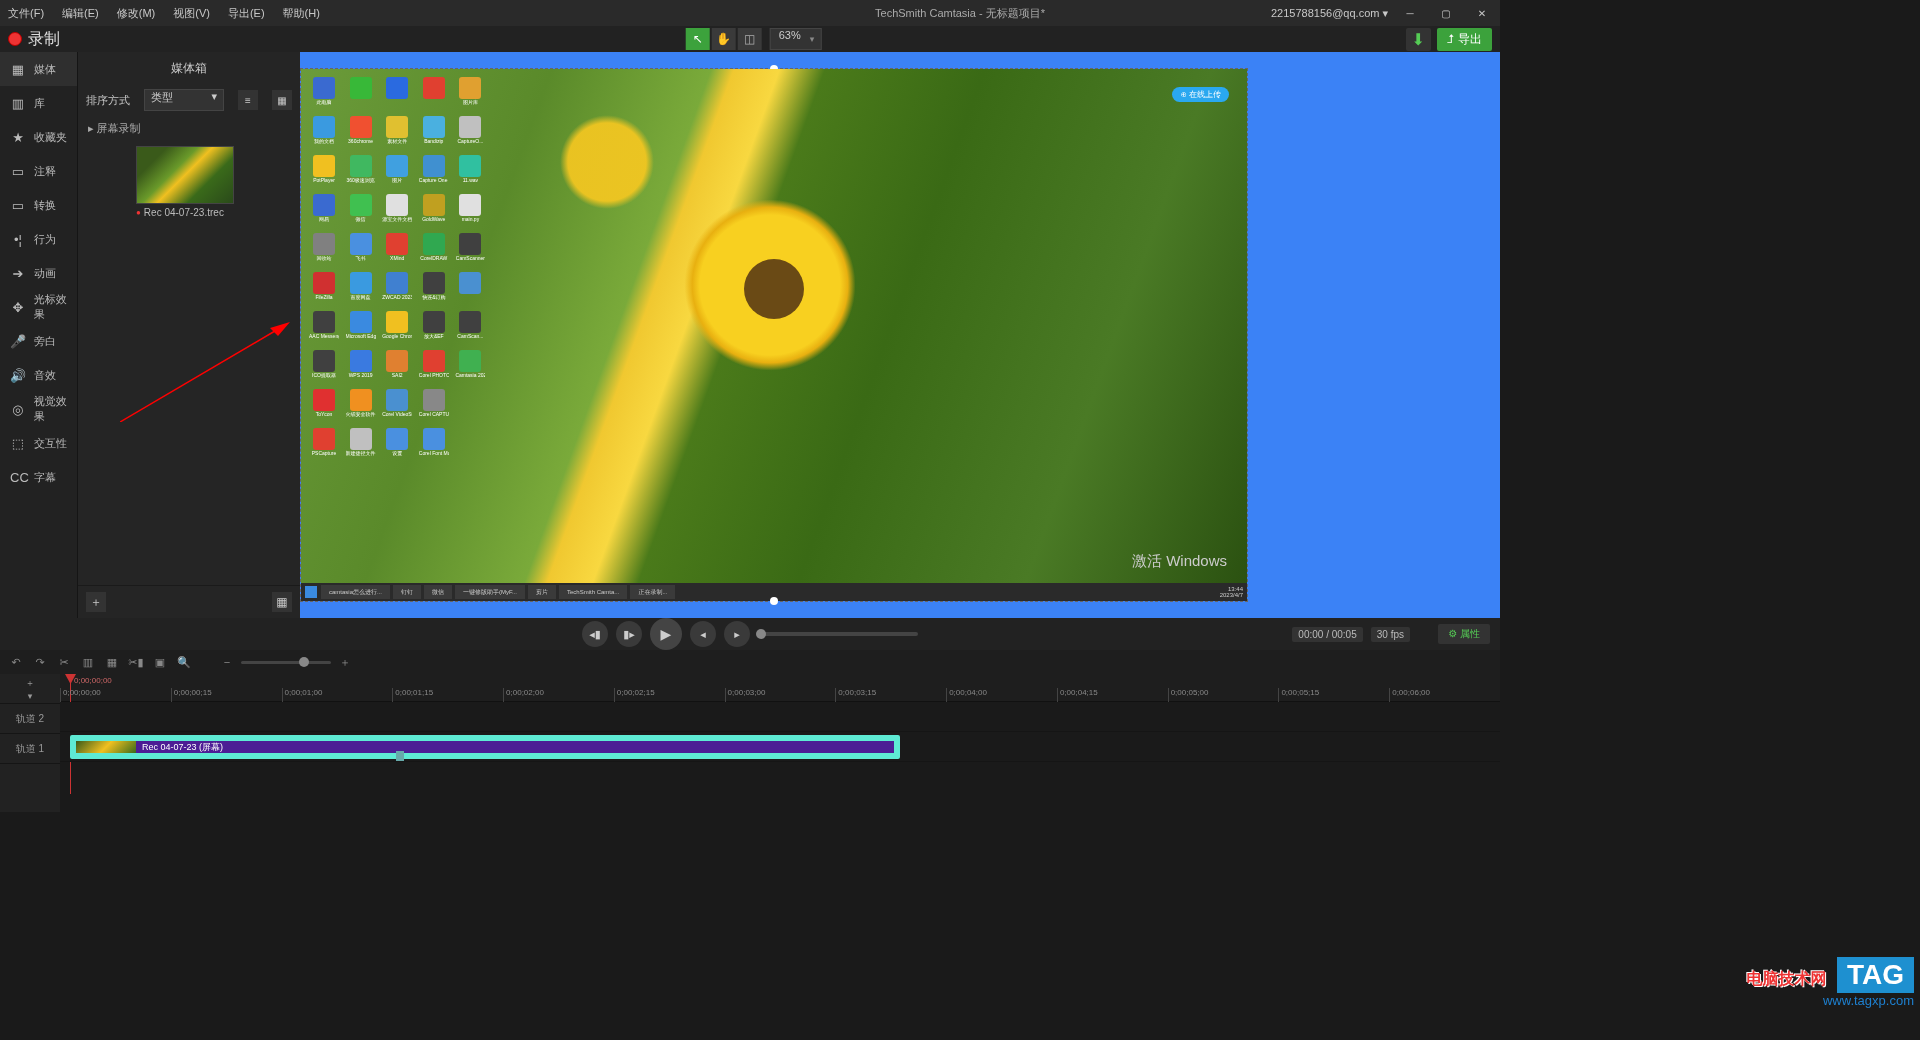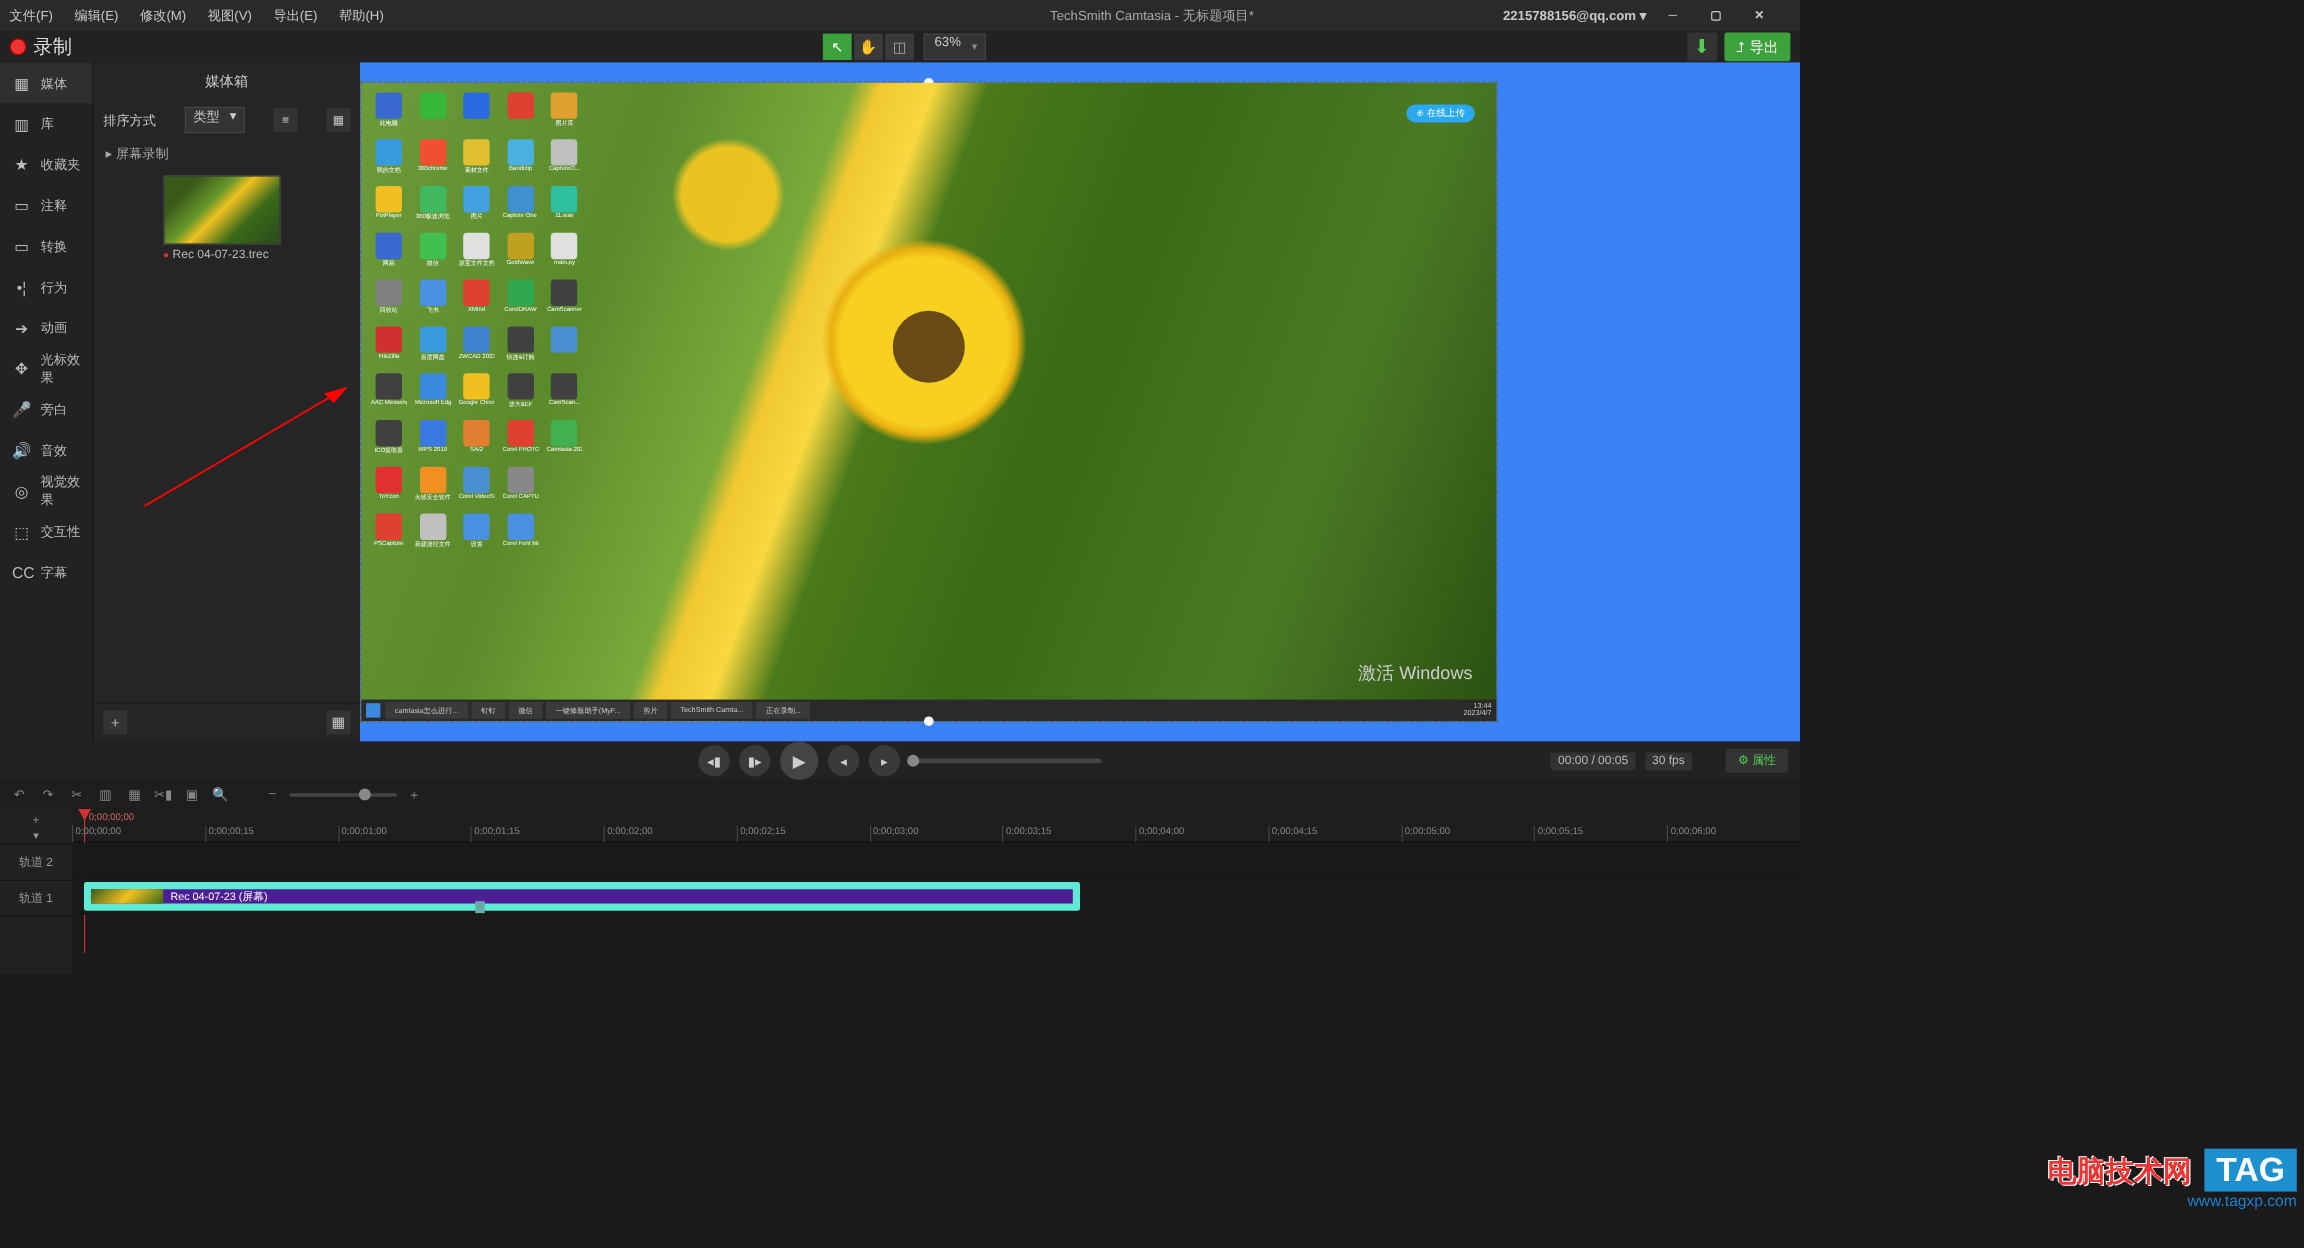--- a/index.html
+++ b/index.html
@@ -1,40 +1,40 @@
 <!DOCTYPE html>
 <html><head>
 <meta charset="utf-8">
 <style>
 * { margin: 0; padding: 0; box-sizing: border-box; font-family: "Microsoft YaHei", Arial, sans-serif; user-select: none; }
 html, body { width: 1500px; height: 812px; background: #1a1a1a; color: #c8c8c8; overflow: hidden; }
 .titlebar { height: 26px; background: #2a2a2a; display: flex; align-items: center; font-size: 11px; }
 .menubar { display: flex; gap: 2px; }
 .menu-item { padding: 4px 8px; cursor: pointer; }
 .title-center { position: absolute; left: 50%; transform: translateX(-50%); color: #aaa; }
-.title-right { margin-left: auto; display: flex; align-items: center; gap: 8px; padding-right: 20px; font-weight: bold; }
+.title-right { margin-left: auto; display: flex; align-items: center; gap: 8px; padding-right: 4px; }
 .win-btn { width: 28px; height: 20px; display: flex; align-items: center; justify-content: center; cursor: pointer; font-size: 10px; }
 .toolbar { height: 26px; background: #222; display: flex; align-items: center; padding: 0 8px; position: relative; }
 .rec-btn { display: flex; align-items: center; gap: 6px; cursor: pointer; color: #ddd; }
 .rec-dot { width: 14px; height: 14px; border-radius: 50%; background: #e33; border: 1px solid #b00; }
 .tb-center { position: absolute; left: 50%; transform: translateX(-50%); display: flex; align-items: center; gap: 2px; }
 .tb-btn { width: 24px; height: 22px; background: #3a3a3a; display: flex; align-items: center; justify-content: center; cursor: pointer; font-size: 12px; color: #aaa; }
 .tb-btn.active { background: #3ca23c; color: #fff; }
 .zoom-sel { background: #333; border: 1px solid #444; color: #ccc; height: 22px; padding: 0 20px 0 8px; font-size: 11px; margin-left: 6px; }
 .tb-right { margin-left: auto; display: flex; gap: 6px; }
 .export-btn { background: #3ca23c; color: #fff; padding: 2px 10px; border-radius: 2px; font-size: 12px; display: flex; align-items: center; gap: 4px; cursor: pointer; }
 .dl-btn { background: #333; padding: 2px 6px; border-radius: 2px; color: #5c5; cursor: pointer; }
 .main { display: flex; height: 566px; }
 .sidebar { width: 78px; background: #222; border-right: 1px solid #151515; }
 .side-item { height: 34px; display: flex; align-items: center; gap: 8px; padding-left: 10px; font-size: 11px; cursor: pointer; color: #bbb; }
 .side-item:hover, .side-item.active { background: #2f2f2f; }
 .side-icon { width: 16px; font-size: 13px; text-align: center; }
 .panel { width: 222px; background: #252525; display: flex; flex-direction: column; }
 .panel-title { text-align: center; padding: 8px; font-size: 12px; color: #ccc; }
-.panel-sort { display: flex; align-items: center; padding: 4px 8px; gap: 24px; font-size: 11px; }
+.panel-sort { display: flex; align-items: center; padding: 4px 8px; gap: 14px; font-size: 11px; }
 .sort-sel { flex: 1; background: #333; border: 1px solid #444; height: 22px; color: #ccc; padding: 0 6px; }
 .view-btn { width: 20px; height: 20px; background: #333; display: flex; align-items: center; justify-content: center; cursor: pointer; font-size: 10px; }
 .panel-section { padding: 6px 10px; font-size: 11px; color: #aaa; }
 .panel-section::before { content: "▸ "; }
 .media-item { margin: 4px 10px; cursor: pointer; padding-left: 48px; }
 .media-thumb { width: 98px; height: 58px; background: linear-gradient(135deg,#3a5a1a 20%,#6a9a2a 40%,#f0c020 50%,#3a6a1a 70%,#2a4a1a); border: 1px solid #444; }
 .media-label { font-size: 10px; color: #bbb; margin-top: 3px; display: flex; align-items: center; gap: 3px; }
 .media-label::before { content: "●"; color: #e33; font-size: 8px; }
 .panel-foot { margin-top: auto; display: flex; justify-content: space-between; padding: 6px 8px; border-top: 1px solid #1a1a1a; }
 .foot-btn { width: 20px; height: 20px; background: #333; display: flex; align-items: center; justify-content: center; cursor: pointer; font-size: 12px; }
@@ -79,21 +79,21 @@
 .ruler-mark { width: 113px; font-size: 8px; color: #888; border-left: 1px solid #444; padding-left: 2px; }
 .playhead { position: absolute; left: 10px; top: 0; width: 1px; height: 120px; background: #c33; }
 .playhead::before { content: ""; position: absolute; left: -5px; top: 0; width: 11px; height: 10px; background: #c33; clip-path: polygon(0 0,100% 0,50% 100%); }
 .playhead-time { position: absolute; left: 14px; top: 2px; font-size: 8px; color: #c66; }
 .track-row { height: 30px; border-bottom: 1px solid #151515; position: relative; background: #1a1a1a; }
 .clip { position: absolute; left: 10px; top: 3px; height: 24px; width: 830px; background: #4c1d95; border: 6px solid #5eead4; border-radius: 2px; display: flex; align-items: center; }
 .clip-thumb { width: 60px; height: 100%; background: linear-gradient(135deg,#3a5a1a,#f0c020,#3a6a1a); }
 .clip-label { font-size: 9px; color: #fff; margin-left: 6px; }
 .audio-wave { position: absolute; left: 320px; top: 10px; width: 8px; height: 10px; background: #6aa; }
 .watermark { position: fixed; right: 6px; bottom: 32px; font-family: Arial; text-align: right; pointer-events:none; z-index: 99; }
-.wm-main { font-size: 24px; font-weight: bold; color: #e33; text-shadow: 1px 1px 0 #fff, -1px -1px 0 #fff; display: inline-block; }
+.wm-main { font-size: 16px; font-weight: bold; color: #e33; text-shadow: 1px 1px 0 #fff, -1px -1px 0 #fff; display: inline-block; }
 .wm-tag { display: inline-block; background: #1e90d0; color: #fff; font-size: 28px; font-weight: bold; padding: 2px 10px; margin-left: 6px; }
 .wm-url { font-size: 13px; color: #1e80d0; }
 </style>
 </head>
 <body>
 
 <div class="titlebar">
   <div class="menubar">
       <div class="menu-item">文件(F)</div>
       <div class="menu-item">编辑(E)</div>

